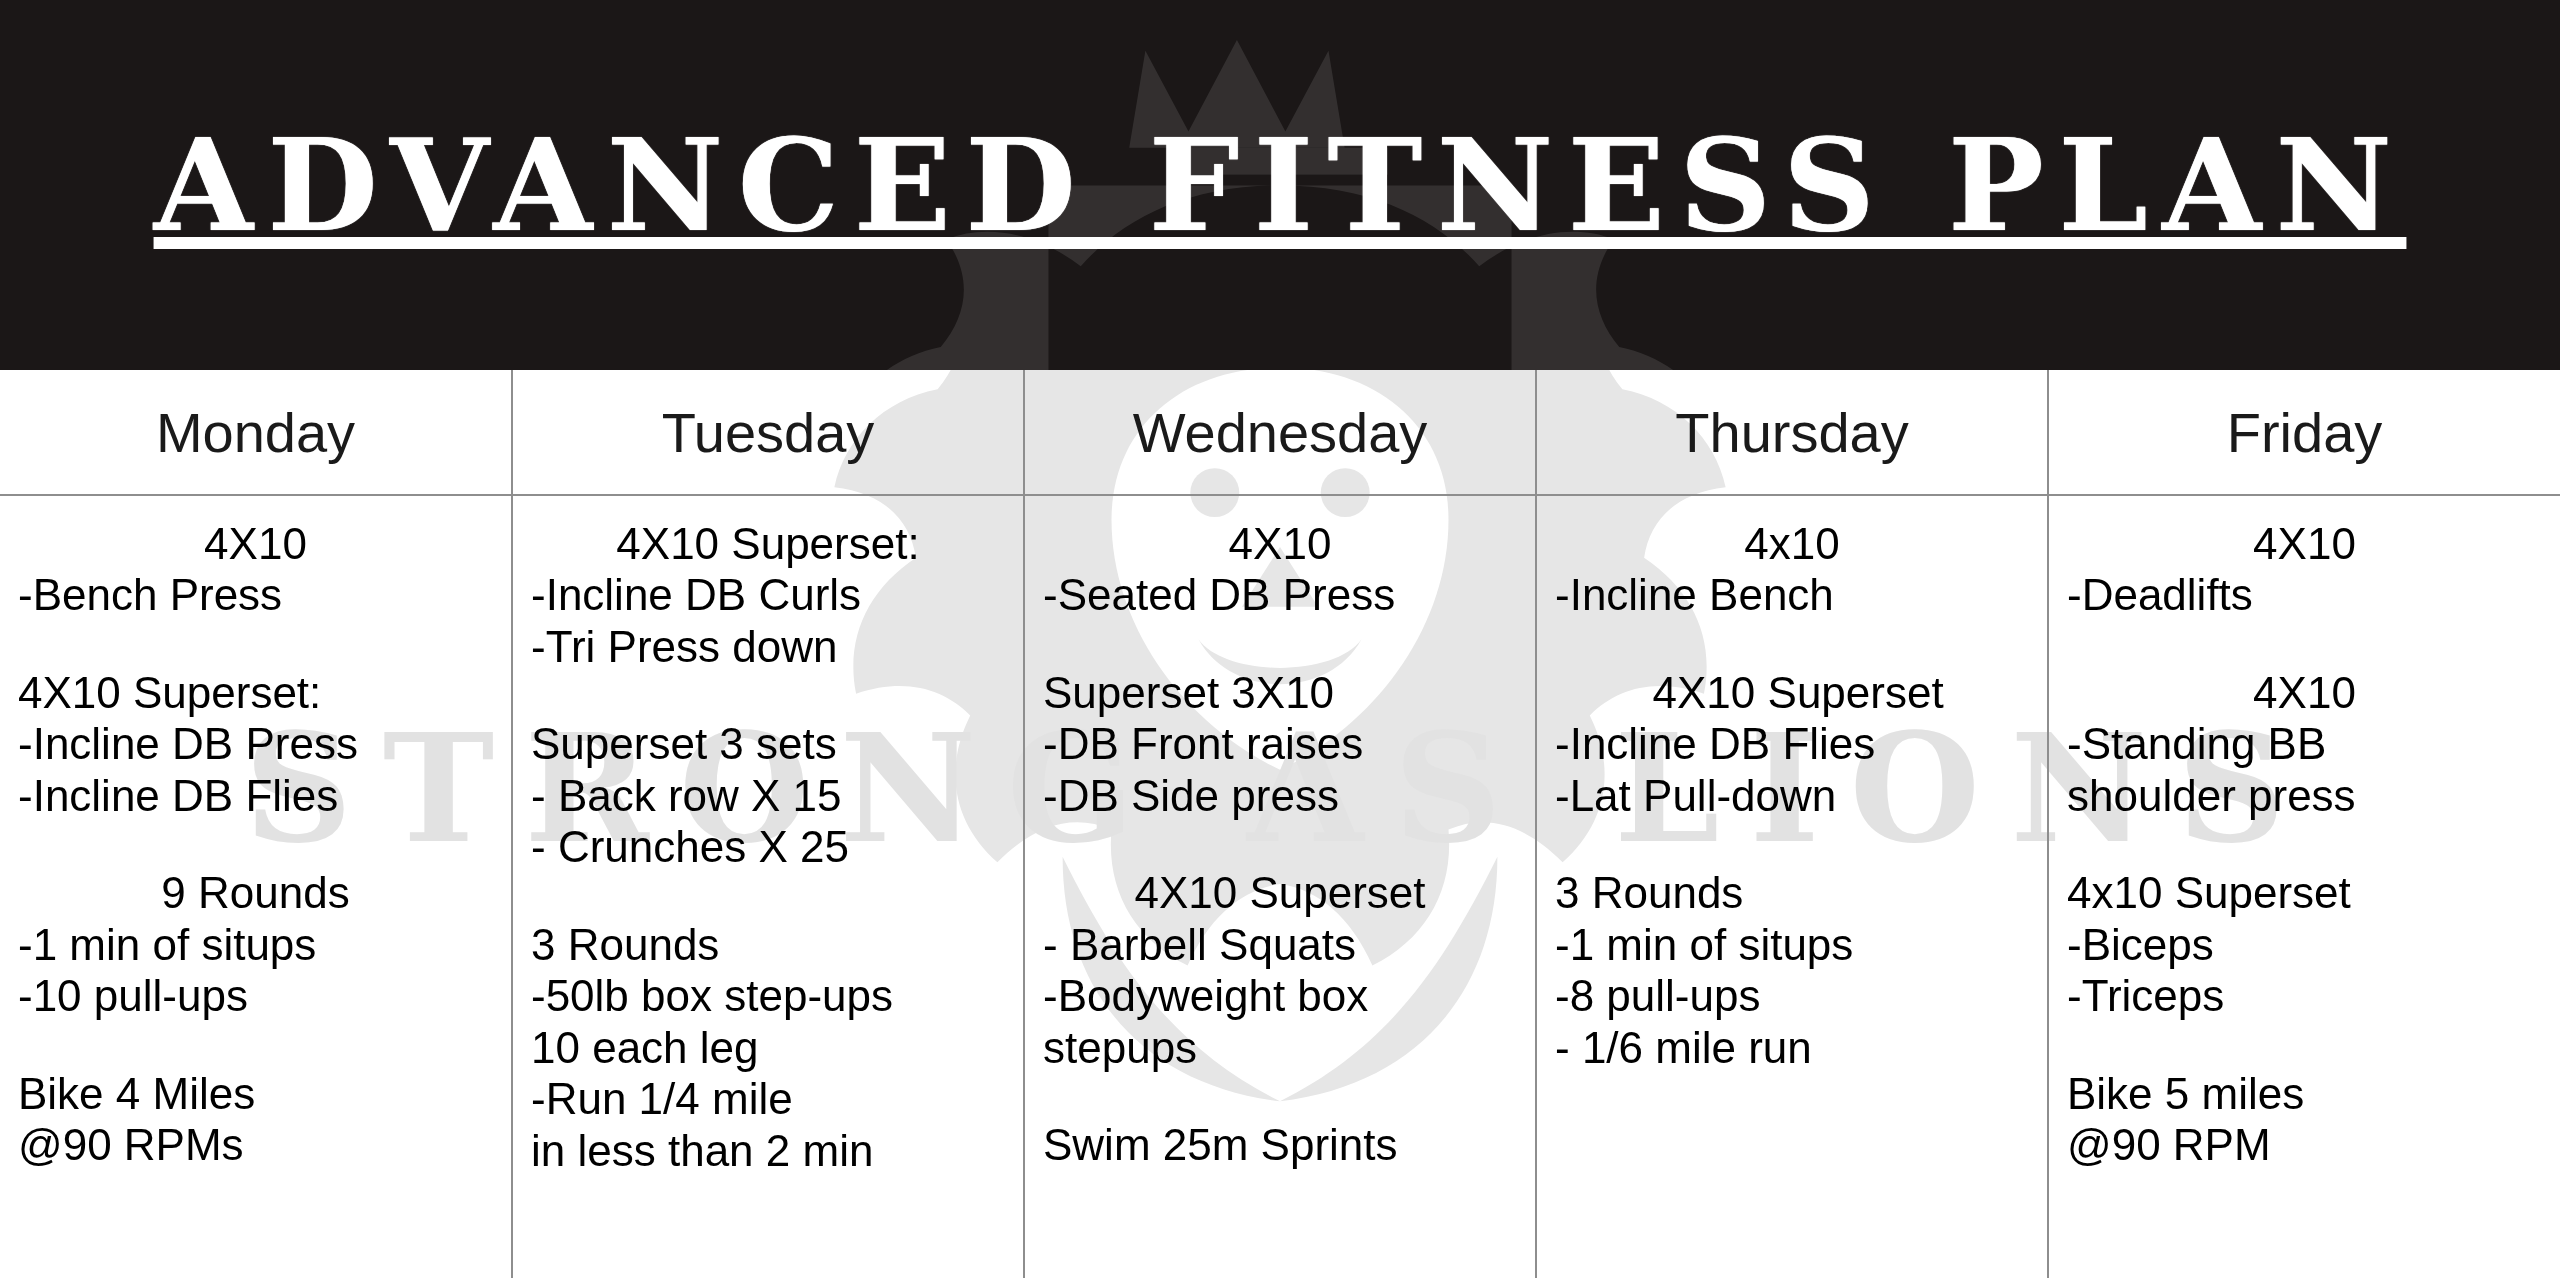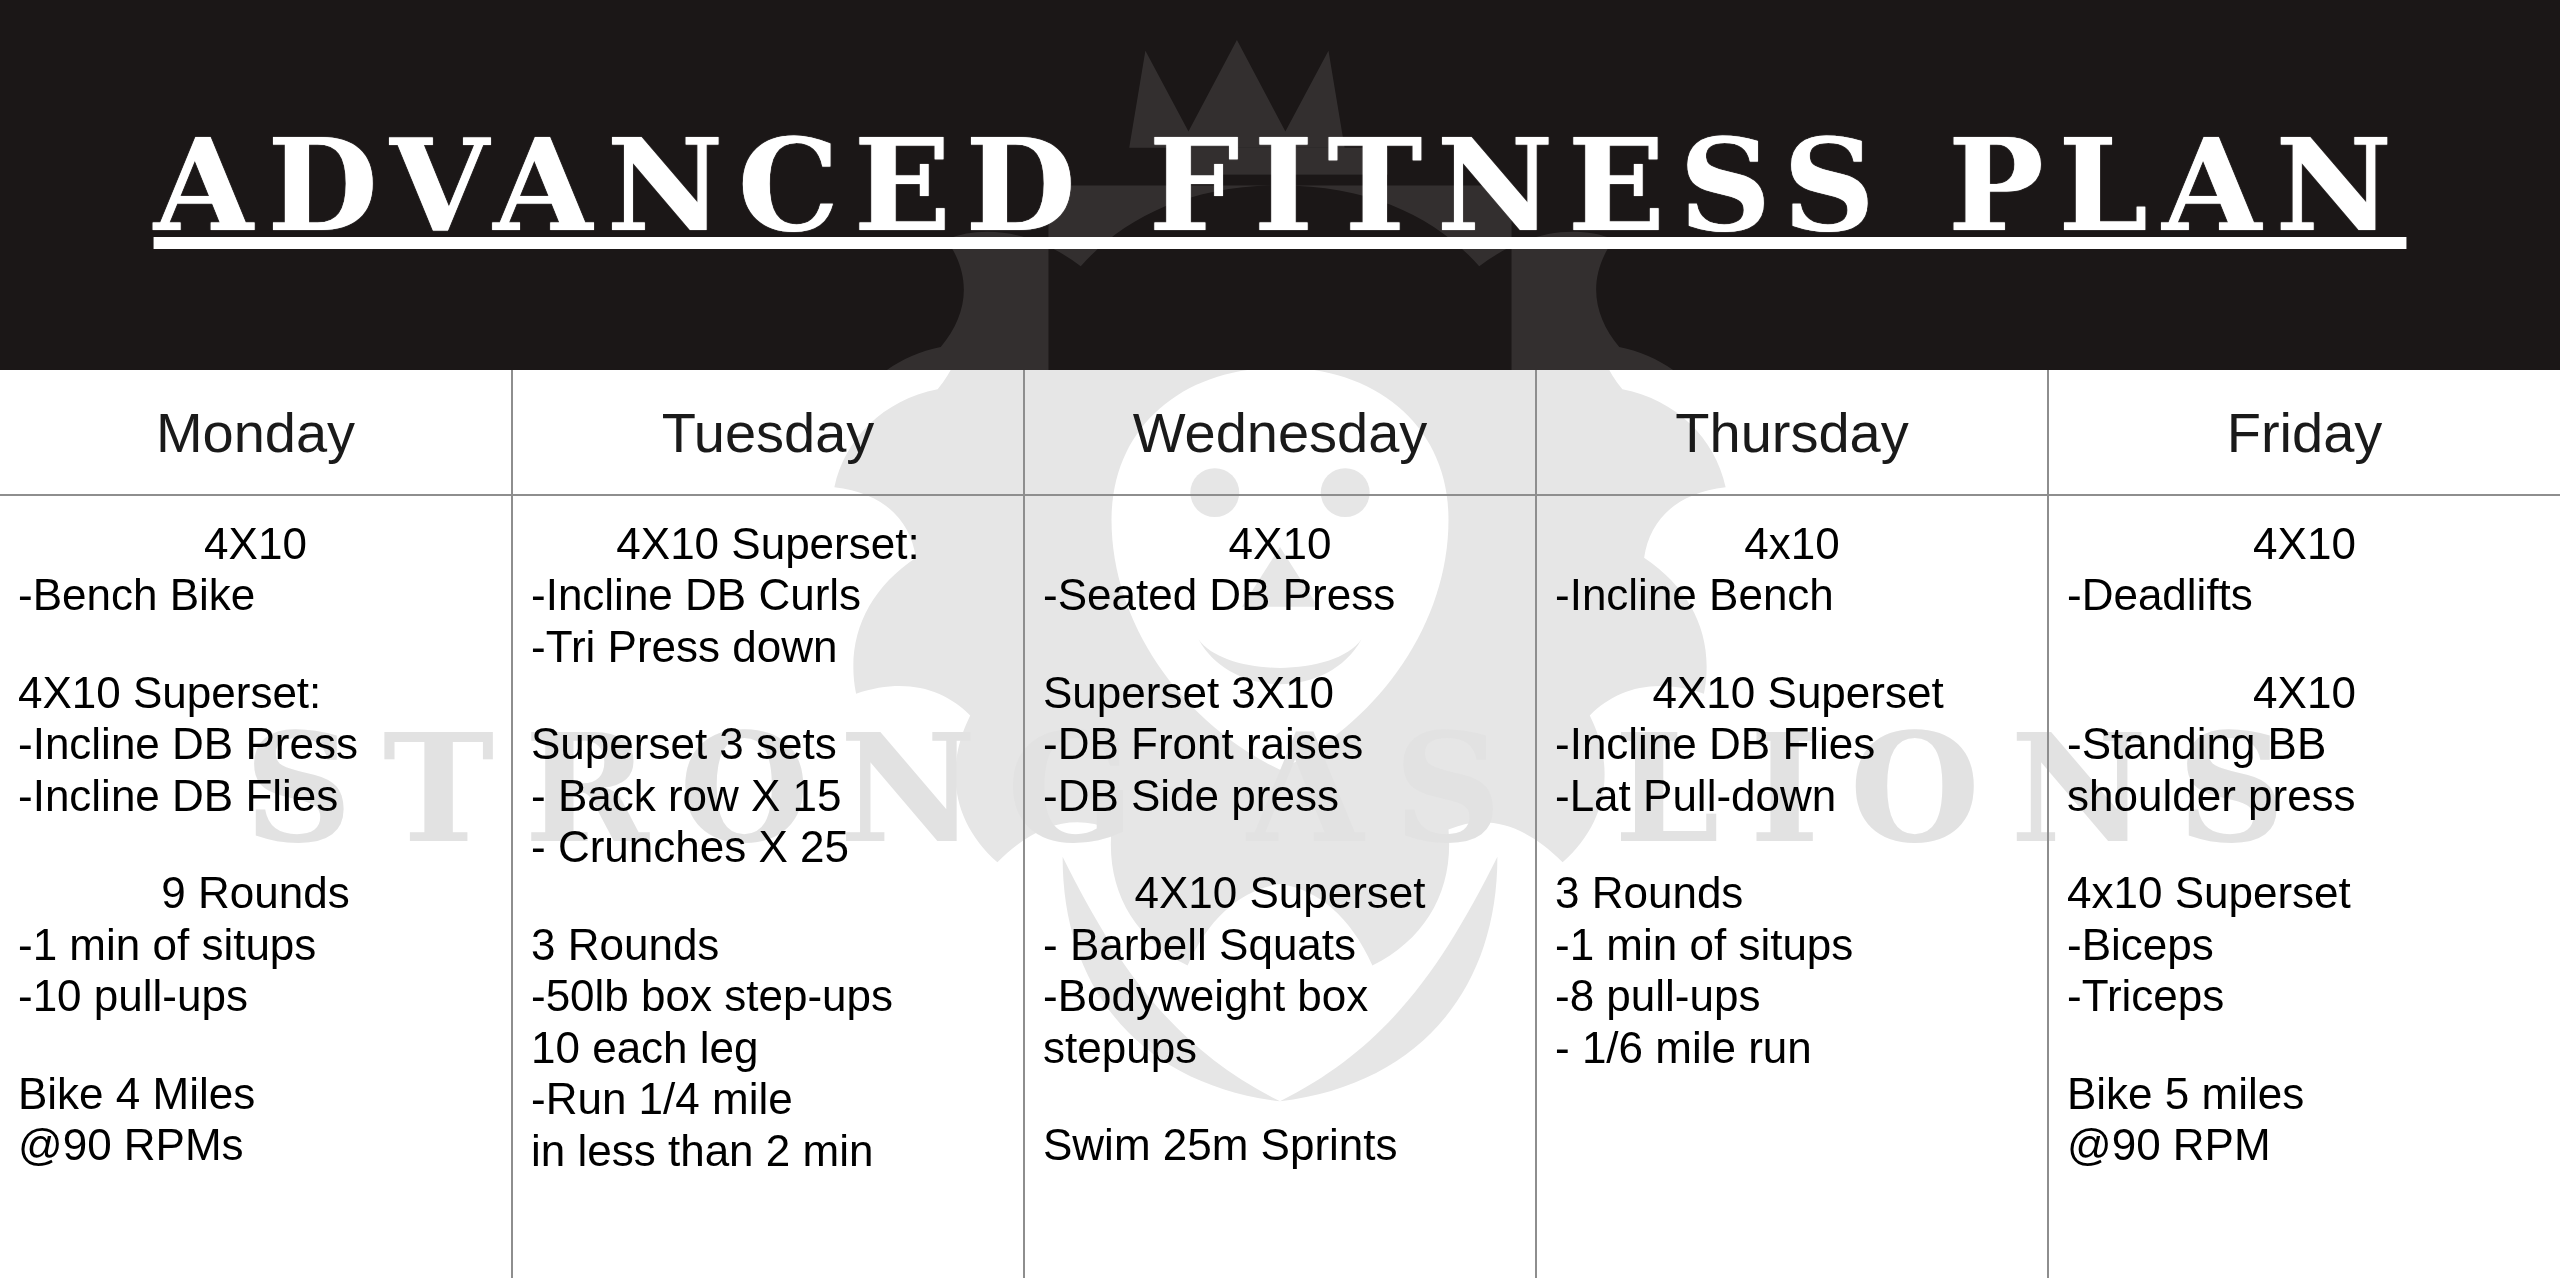--- a/index.html
+++ b/index.html
@@ -226,21 +226,21 @@
           <th>Wednesday</th>
           <th>Thursday</th>
           <th>Friday</th>
         </tr>
       </thead>
       <tbody>
         <tr>
           <td>
             <div class="block">
               <div class="line center">4X10</div>
-              <div class="line left">-Bench Bike</div>
+              <div class="line left">-Bench Press</div>
             </div>
             <div class="block">
               <div class="line left">4X10 Superset:</div>
               <div class="line left">-Incline DB Press</div>
               <div class="line left">-Incline DB Flies</div>
             </div>
             <div class="block">
               <div class="line center">9 Rounds</div>
               <div class="line left">-1 min of situps</div>
               <div class="line left">-10 pull-ups</div>

